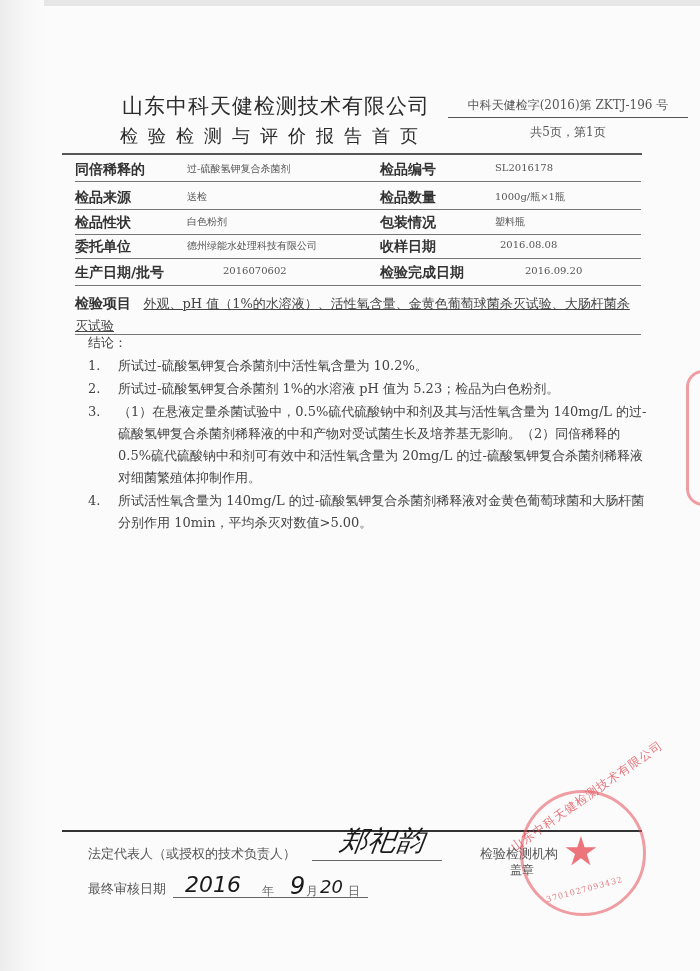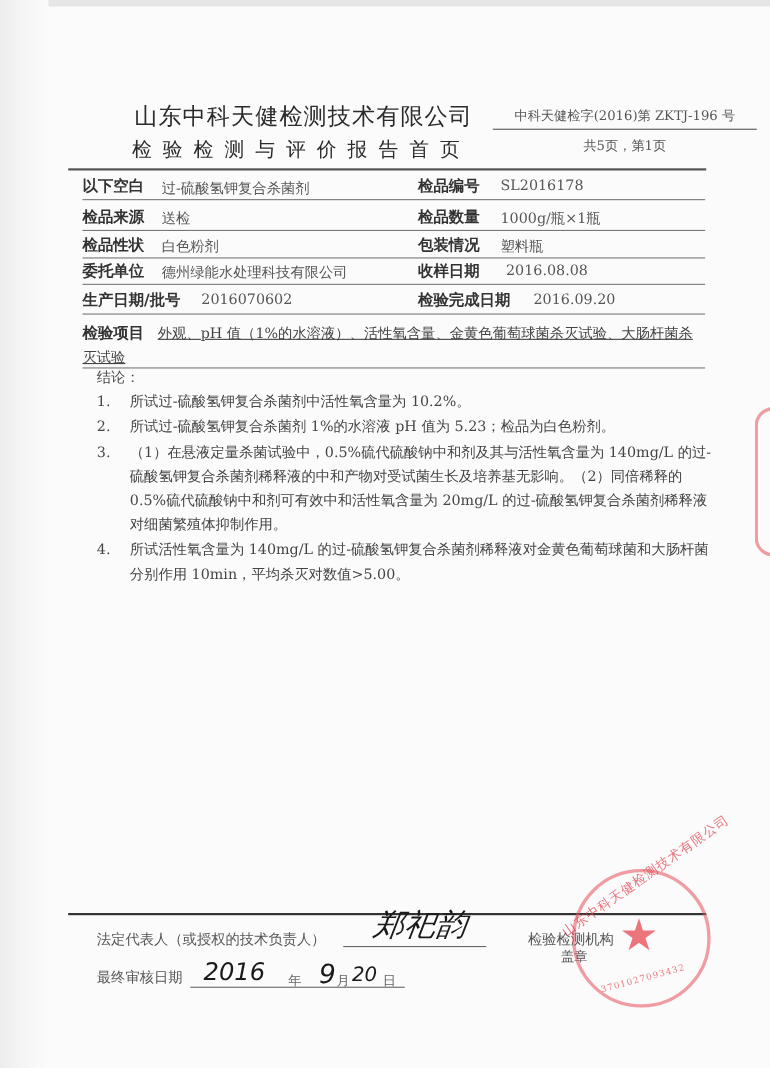--- a/index.html
+++ b/index.html
@@ -16,21 +16,21 @@
   .company { position:absolute; left:122px; top:92px; font-size:21px; letter-spacing:1px; color:#2b2b2b; }
   .report-no { position:absolute; left:448px; top:97px; width:240px; font-size:12px; color:#555;
     text-align:center; border-bottom:1px solid #555; padding-bottom:3px; }
   .report-title { position:absolute; left:120px; top:124px; font-size:18px; letter-spacing:10px; color:#2b2b2b; }
   .page-count { position:absolute; left:448px; top:124px; width:240px; text-align:center; font-size:12px; color:#555; }
   .title-rule { position:absolute; left:62px; top:153px; width:580px; height:2px; background:#555; }
 
   .field-row { position:absolute; left:75px; width:566px; height:22px; }
   .field-rule { position:absolute; left:75px; width:566px; height:1px; background:#777; }
   .lbl { position:absolute; font-size:14px; font-weight:bold; color:#333; font-family:"DejaVu Sans","Liberation Sans",sans-serif; }
-  .val { position:absolute; font-size:13px; color:#555; }
+  .val { position:absolute; font-size:10px; color:#555;margin-left:40px; }
 
   .items-block { position:absolute; left:75px; top:292px; width:566px; font-size:13px; line-height:22px; }
   .items-block .lbl { position:static; }
   .items-val { text-decoration:underline; color:#444; }
 
   .conclusion-label { position:absolute; left:88px; top:334px; font-size:13px; color:#444; }
   .clist { position:absolute; left:88px; top:355px; width:560px; font-size:13px; line-height:22px; color:#444; }
   .citem { display:flex; margin-bottom:1px; }
   .cnum { width:30px; flex:none; }
   .ctext { flex:1; }
@@ -64,21 +64,21 @@
 <div class="topbar"></div>
 <div class="page-edge"></div>
 
 <div class="company">山东中科天健检测技术有限公司</div>
 <div class="report-no">中科天健检字(2016)第 ZKTJ-196 号</div>
 <div class="report-title">检验检测与评价报告首页</div>
 <div class="page-count">共5页，第1页</div>
 <div class="title-rule"></div>
 
 <div class="field-row" style="top:161px">
-  <span class="lbl" style="left:0">以下空白</span>
+  <span class="lbl" style="left:0">同倍稀释的</span>
   <span class="val" style="left:72px;top:1px">过-硫酸氢钾复合杀菌剂</span>
   <span class="lbl" style="left:305px">检品编号</span>
   <span class="val" style="left:380px;top:1px">SL2016178</span>
 </div>
 <div class="field-rule" style="top:181px"></div>
 
 <div class="field-row" style="top:189px">
   <span class="lbl" style="left:0">检品来源</span>
   <span class="val" style="left:72px;top:1px">送检</span>
   <span class="lbl" style="left:305px">检品数量</span>

